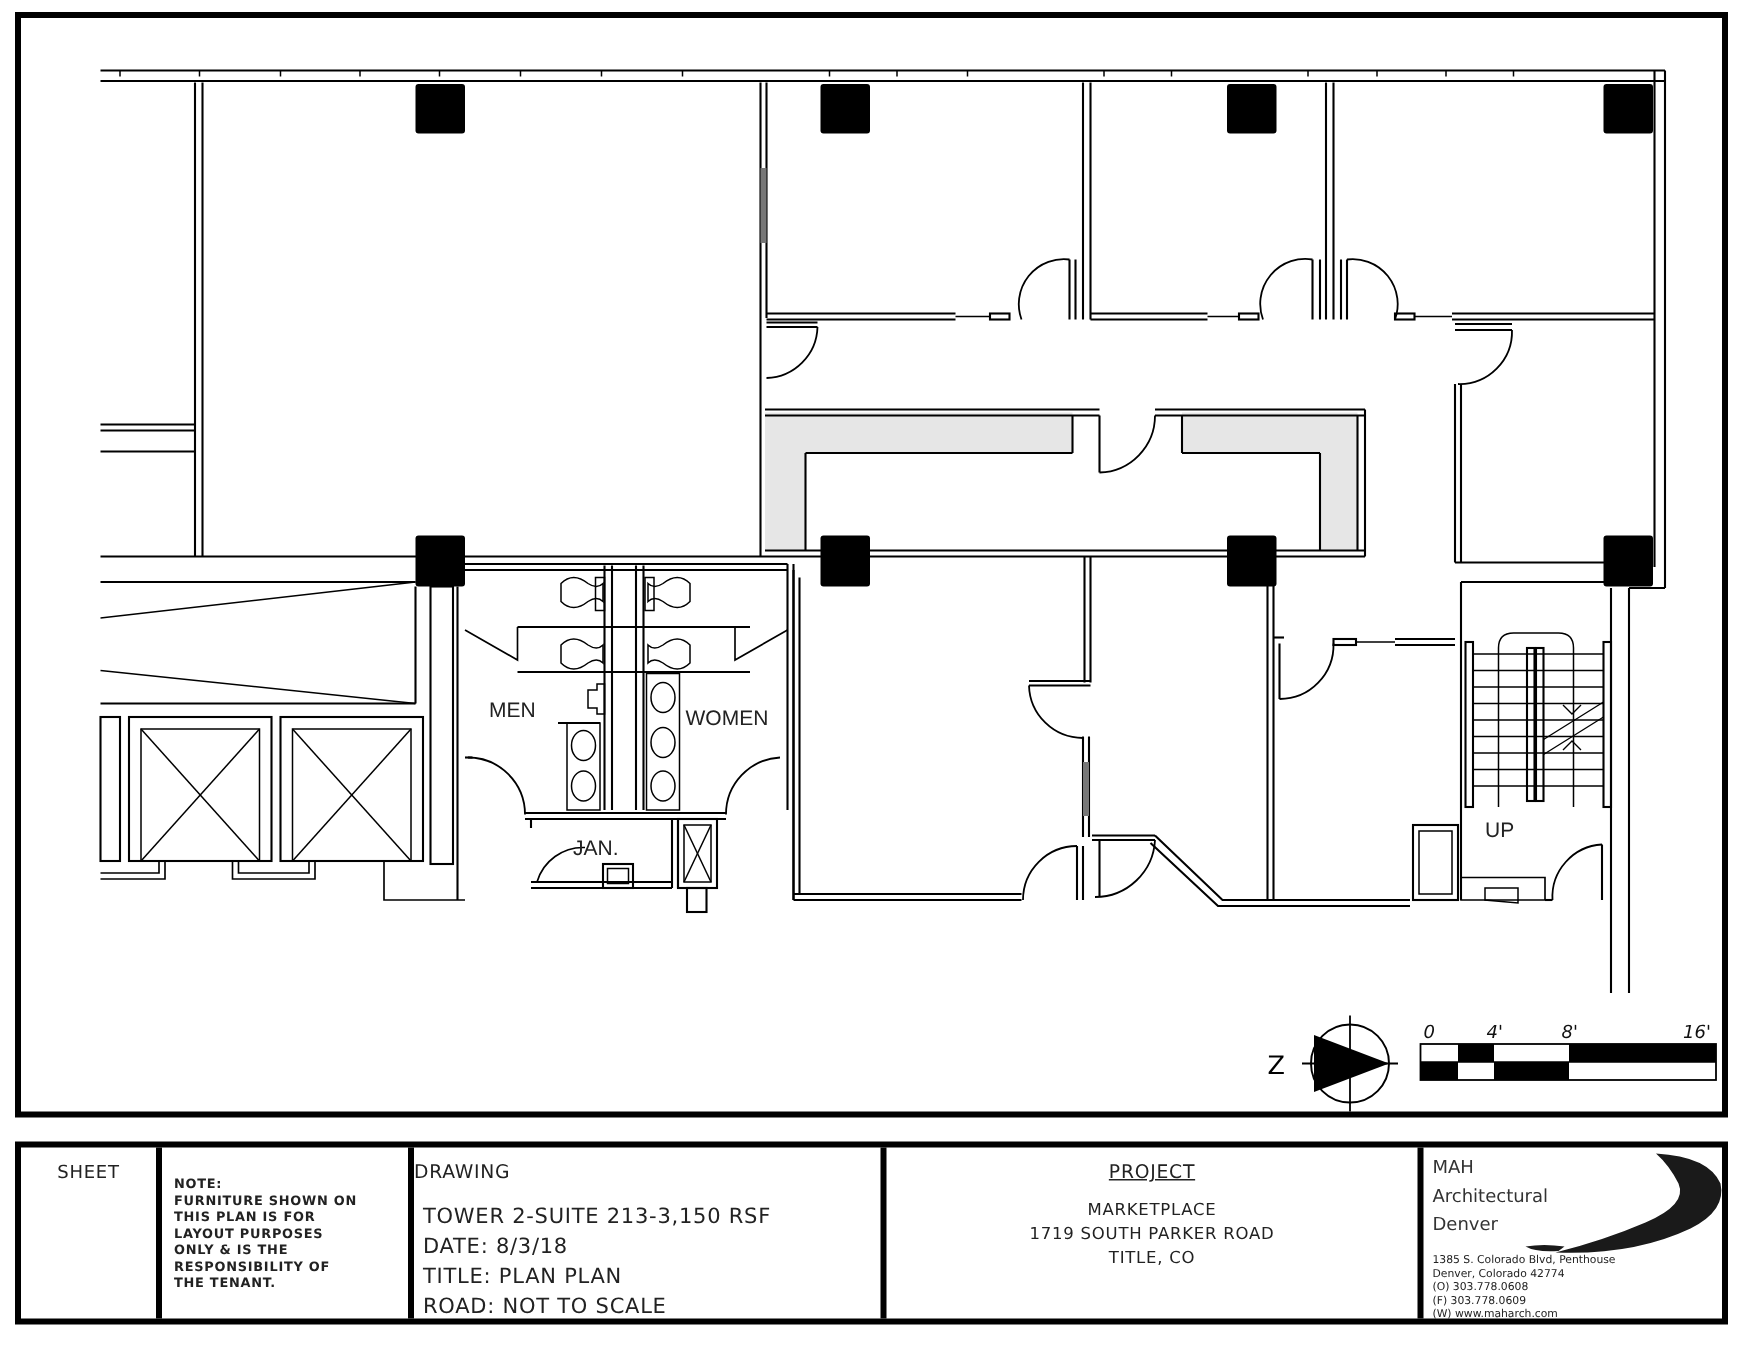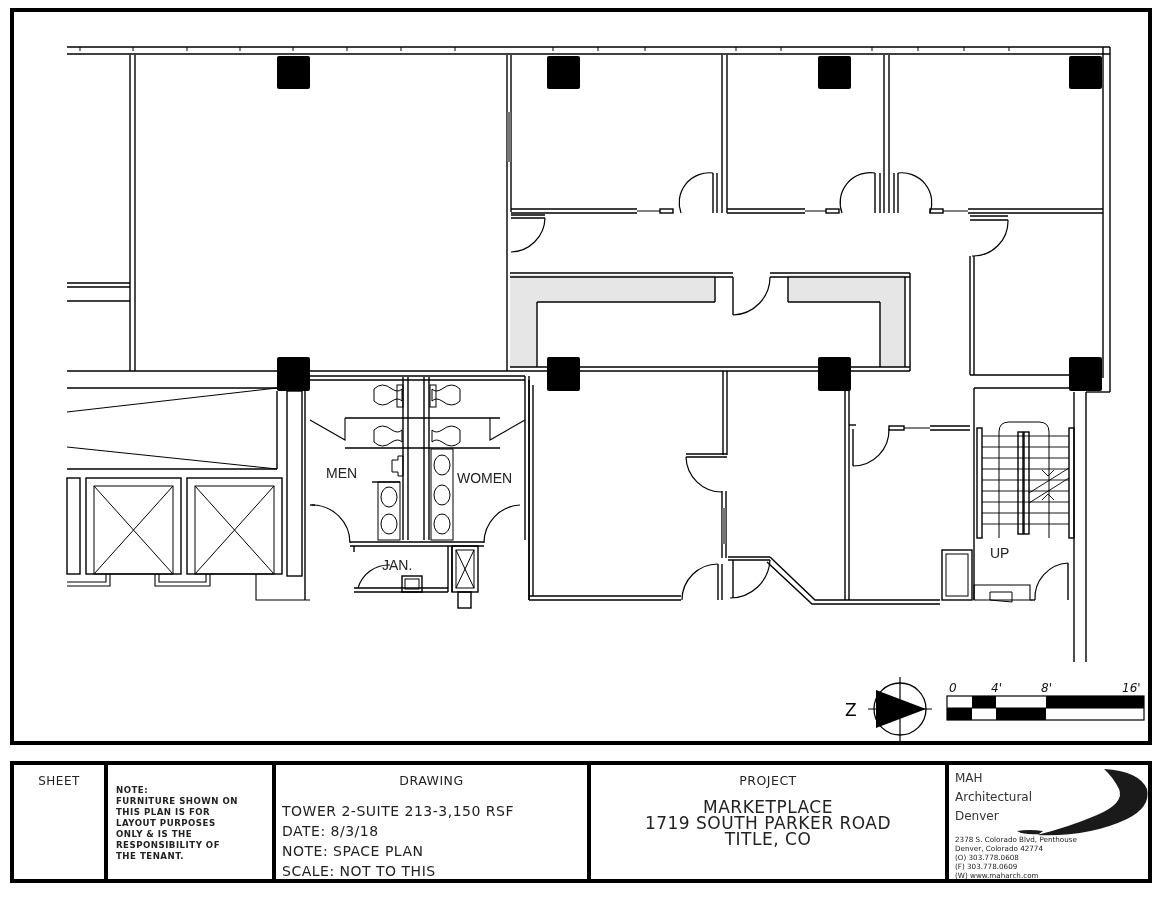--- a/index.html
+++ b/index.html
@@ -11,24 +11,24 @@
   .tb-cell:last-child { border-right: none; }
   .c-sheet { width: 94px; }
   .c-note { width: 168px; font-weight: bold; }
   .c-drawing { width: 315px; }
   .c-project { width: 358px; }
   .c-logo { flex: 1; }
   .hand { font-family: "DejaVu Sans", sans-serif; color: #222; letter-spacing: 0.5px; }
   .sheet-label { position: absolute; top: 9px; left: 0; right: 0; text-align: center; font-size: 12px; }
   .note { position: absolute; top: 20px; left: 8px; font-size: 8.6px; line-height: 11px; text-transform: uppercase; }
   .note div { white-space: nowrap; }
-  .drawing-title { position: absolute; top: 8px; left: 0; right: 0; text-align: center; font-size: 12.5px; }
+  .drawing-title { position: absolute; top: 8px; left: 0; right: 0; text-align: left; font-size: 12.5px; }
   .drawing-lines { position: absolute; top: 36px; left: 6px; font-size: 14px; line-height: 20px; white-space: nowrap; }
-  .project-title { position: absolute; top: 8px; left: 0; right: 0; text-align: center; font-size: 12.5px; }
-  .project-lines { position: absolute; top: 34px; left: 0; right: 0; text-align: center; font-size: 17px; line-height: 16px; }
+  .project-title { position: absolute; top: 8px; left: 0; right: 0; text-align: center; font-size: 12.5px; text-decoration: underline; }
+  .project-lines { position: absolute; top: 34px; left: 0; right: 0; text-align: center; font-size: 11px; line-height: 16px; }
   .logo-name { position: absolute; top: 4px; left: 6px; font-size: 12px; line-height: 19px; color: #333; }
   .logo-addr { position: absolute; top: 70px; left: 6px; font-size: 7.2px; line-height: 9px; color: #222; white-space: nowrap; }
   .logo-swoosh { position: absolute; left: 60px; top: 2px; }
   .plan-label { font-family: "Liberation Sans", sans-serif; font-size: 14px; fill: #222; }
   .scale-label { font-family: "DejaVu Sans", sans-serif; font-size: 12px; font-style: italic; fill: #111; }
 </style>
 </head>
 <body>
 
 <div class="frame"></div>
@@ -323,22 +323,22 @@
       <div>ONLY &amp; IS THE</div>
       <div>RESPONSIBILITY OF</div>
       <div>THE TENANT.</div>
     </div>
   </div>
   <div class="tb-cell c-drawing">
     <div class="drawing-title hand">DRAWING</div>
     <div class="drawing-lines hand">
       <div>TOWER 2-SUITE 213-3,150 RSF</div>
       <div>DATE:  8/3/18</div>
-      <div>NOTE:  SPACE PLAN</div>
-      <div>SCALE:  NOT TO THIS</div>
+      <div>TITLE:  PLAN PLAN</div>
+      <div>ROAD:  NOT TO SCALE</div>
     </div>
   </div>
   <div class="tb-cell c-project">
     <div class="project-title hand">PROJECT</div>
     <div class="project-lines hand">
       <div>MARKETPLACE</div>
       <div>1719 SOUTH PARKER ROAD</div>
       <div>TITLE, CO</div>
     </div>
   </div>
@@ -346,20 +346,20 @@
     <svg class="logo-swoosh" width="145" height="75" viewBox="0 0 145 75">
       <path d="M 95 2 Q 130 4 138 22 Q 142 40 118 52 Q 80 70 28 68 Q 60 60 88 48 Q 116 36 110 22 Q 104 10 95 2 Z" fill="#1a1a1a"></path>
       <path d="M 30 67 Q 15 68 8 64 Q 20 62 34 64 Z" fill="#1a1a1a"></path>
     </svg>
     <div class="logo-name">
       <div>MAH</div>
       <div>Architectural</div>
       <div>Denver</div>
     </div>
     <div class="logo-addr">
-      <div>2378 S. Colorado Blvd, Penthouse</div>
+      <div>1385 S. Colorado Blvd, Penthouse</div>
       <div>Denver, Colorado 42774</div>
       <div>(O) 303.778.0608</div>
       <div>(F) 303.778.0609</div>
       <div>(W) www.maharch.com</div>
     </div>
   </div>
 </div>
 
 </body></html>

